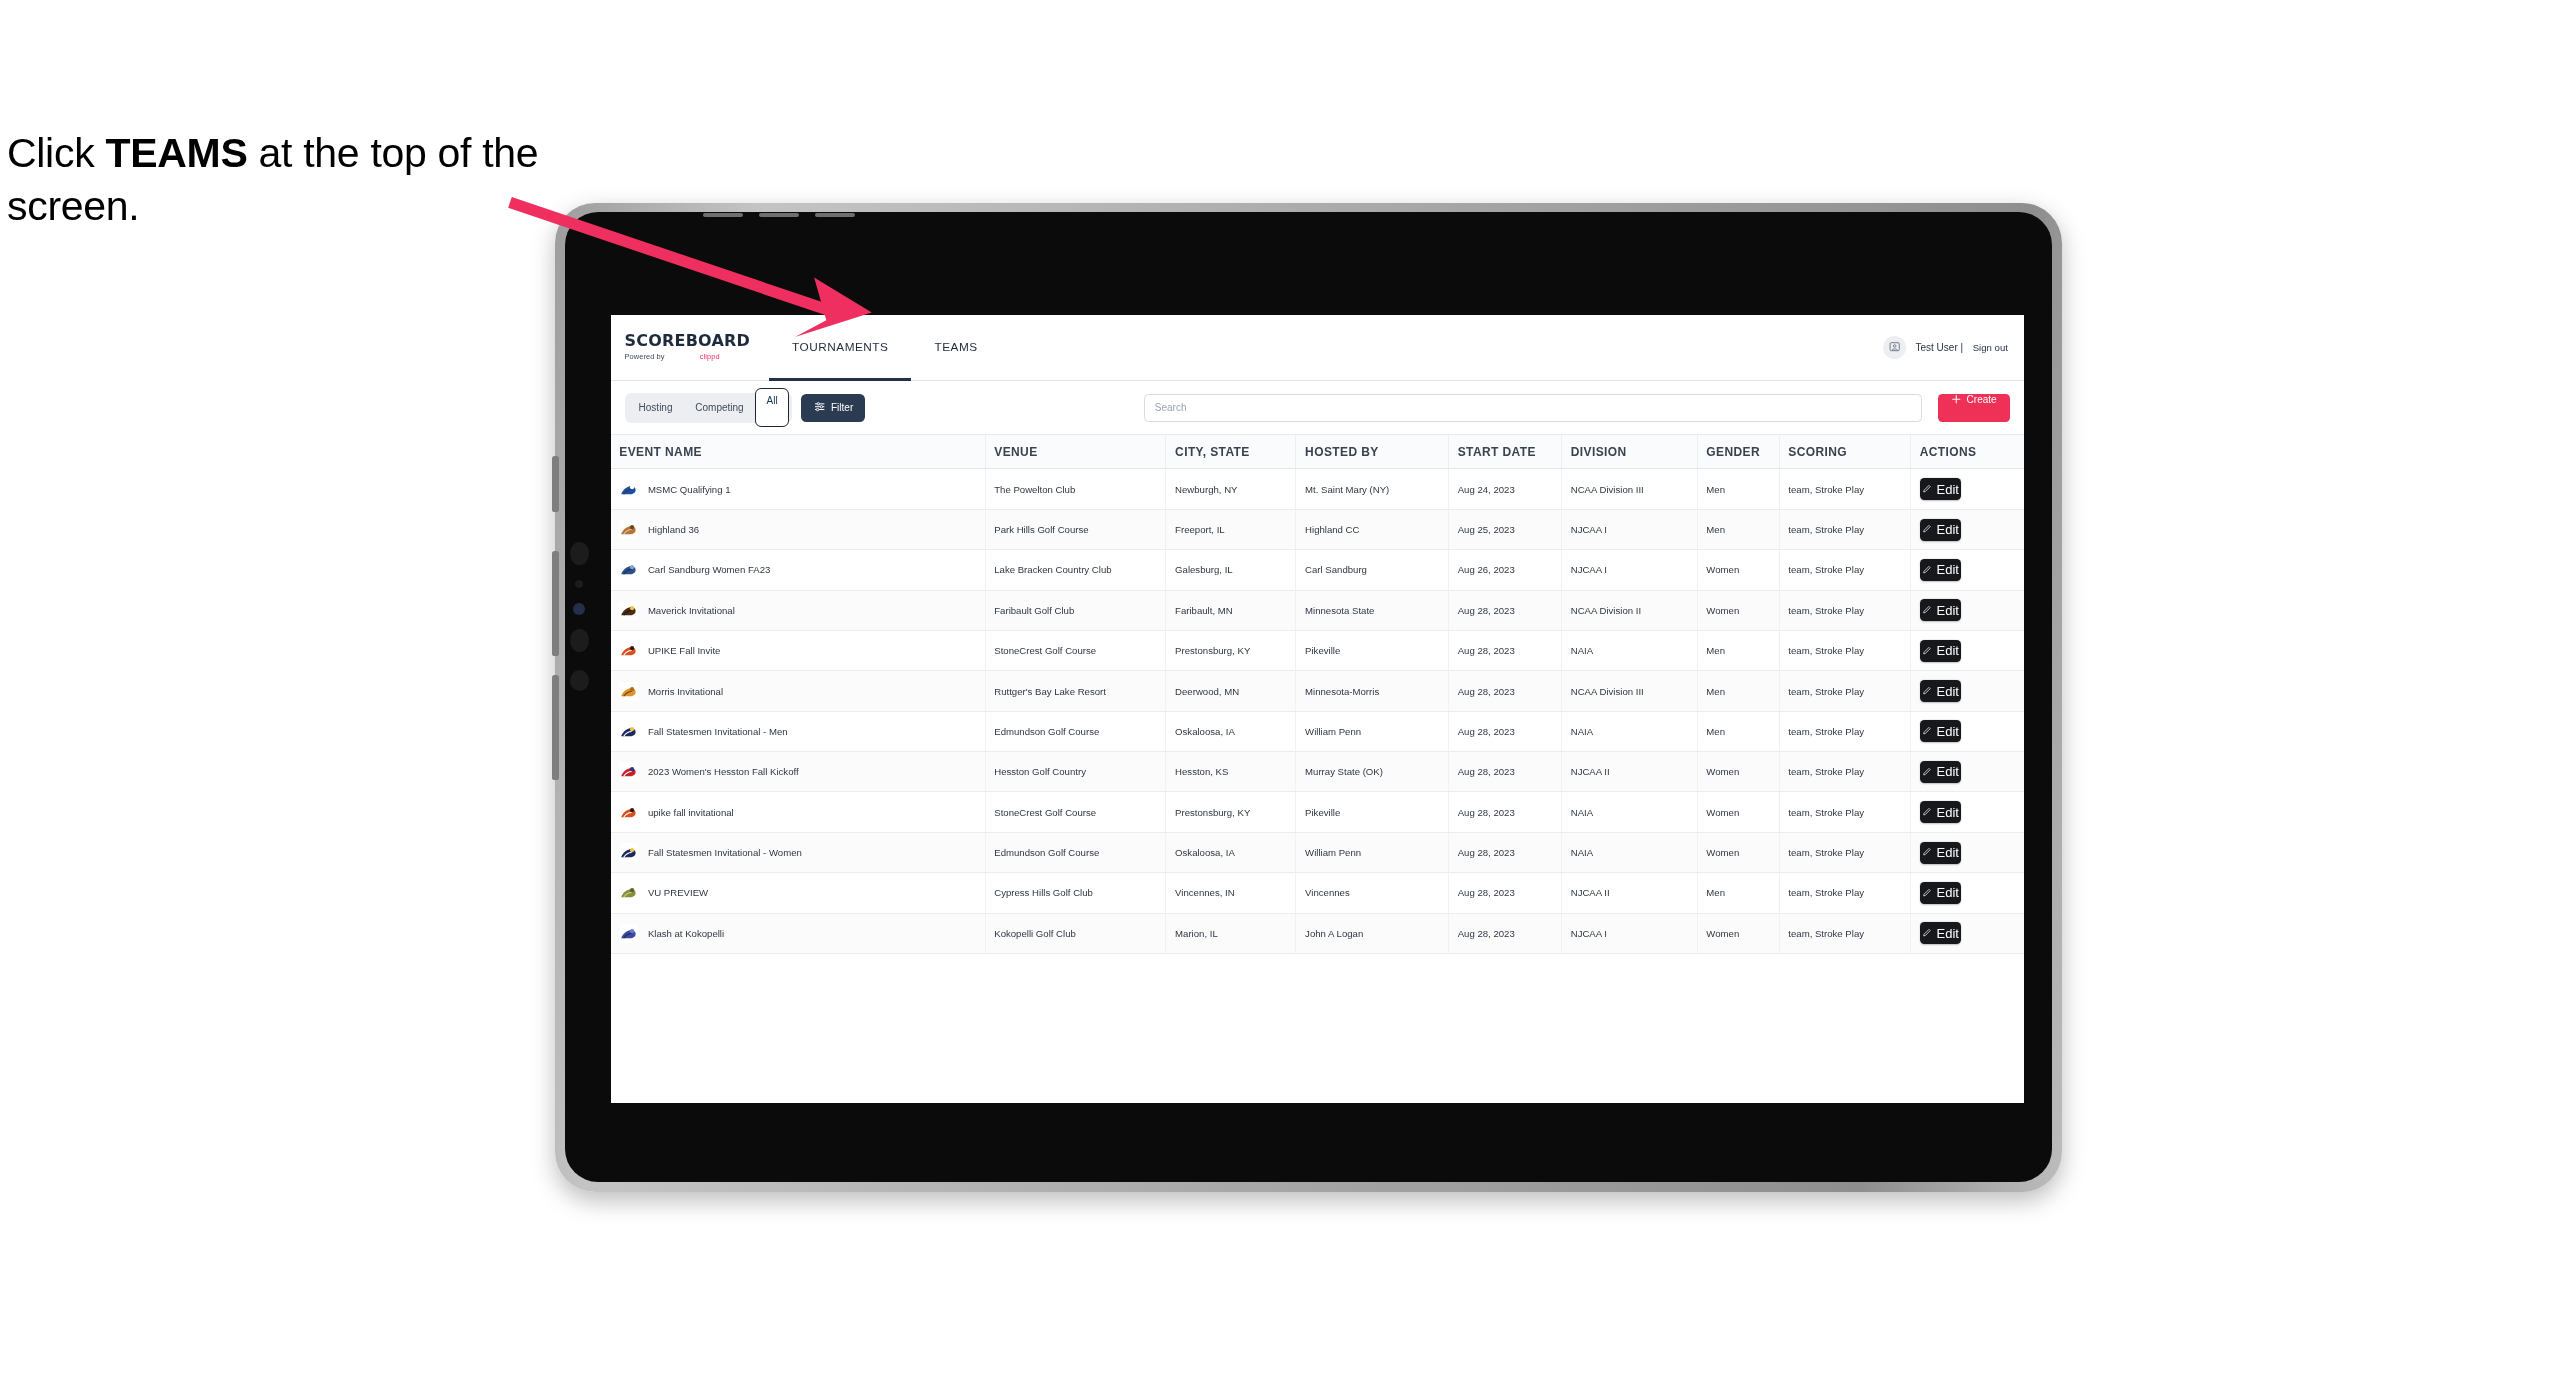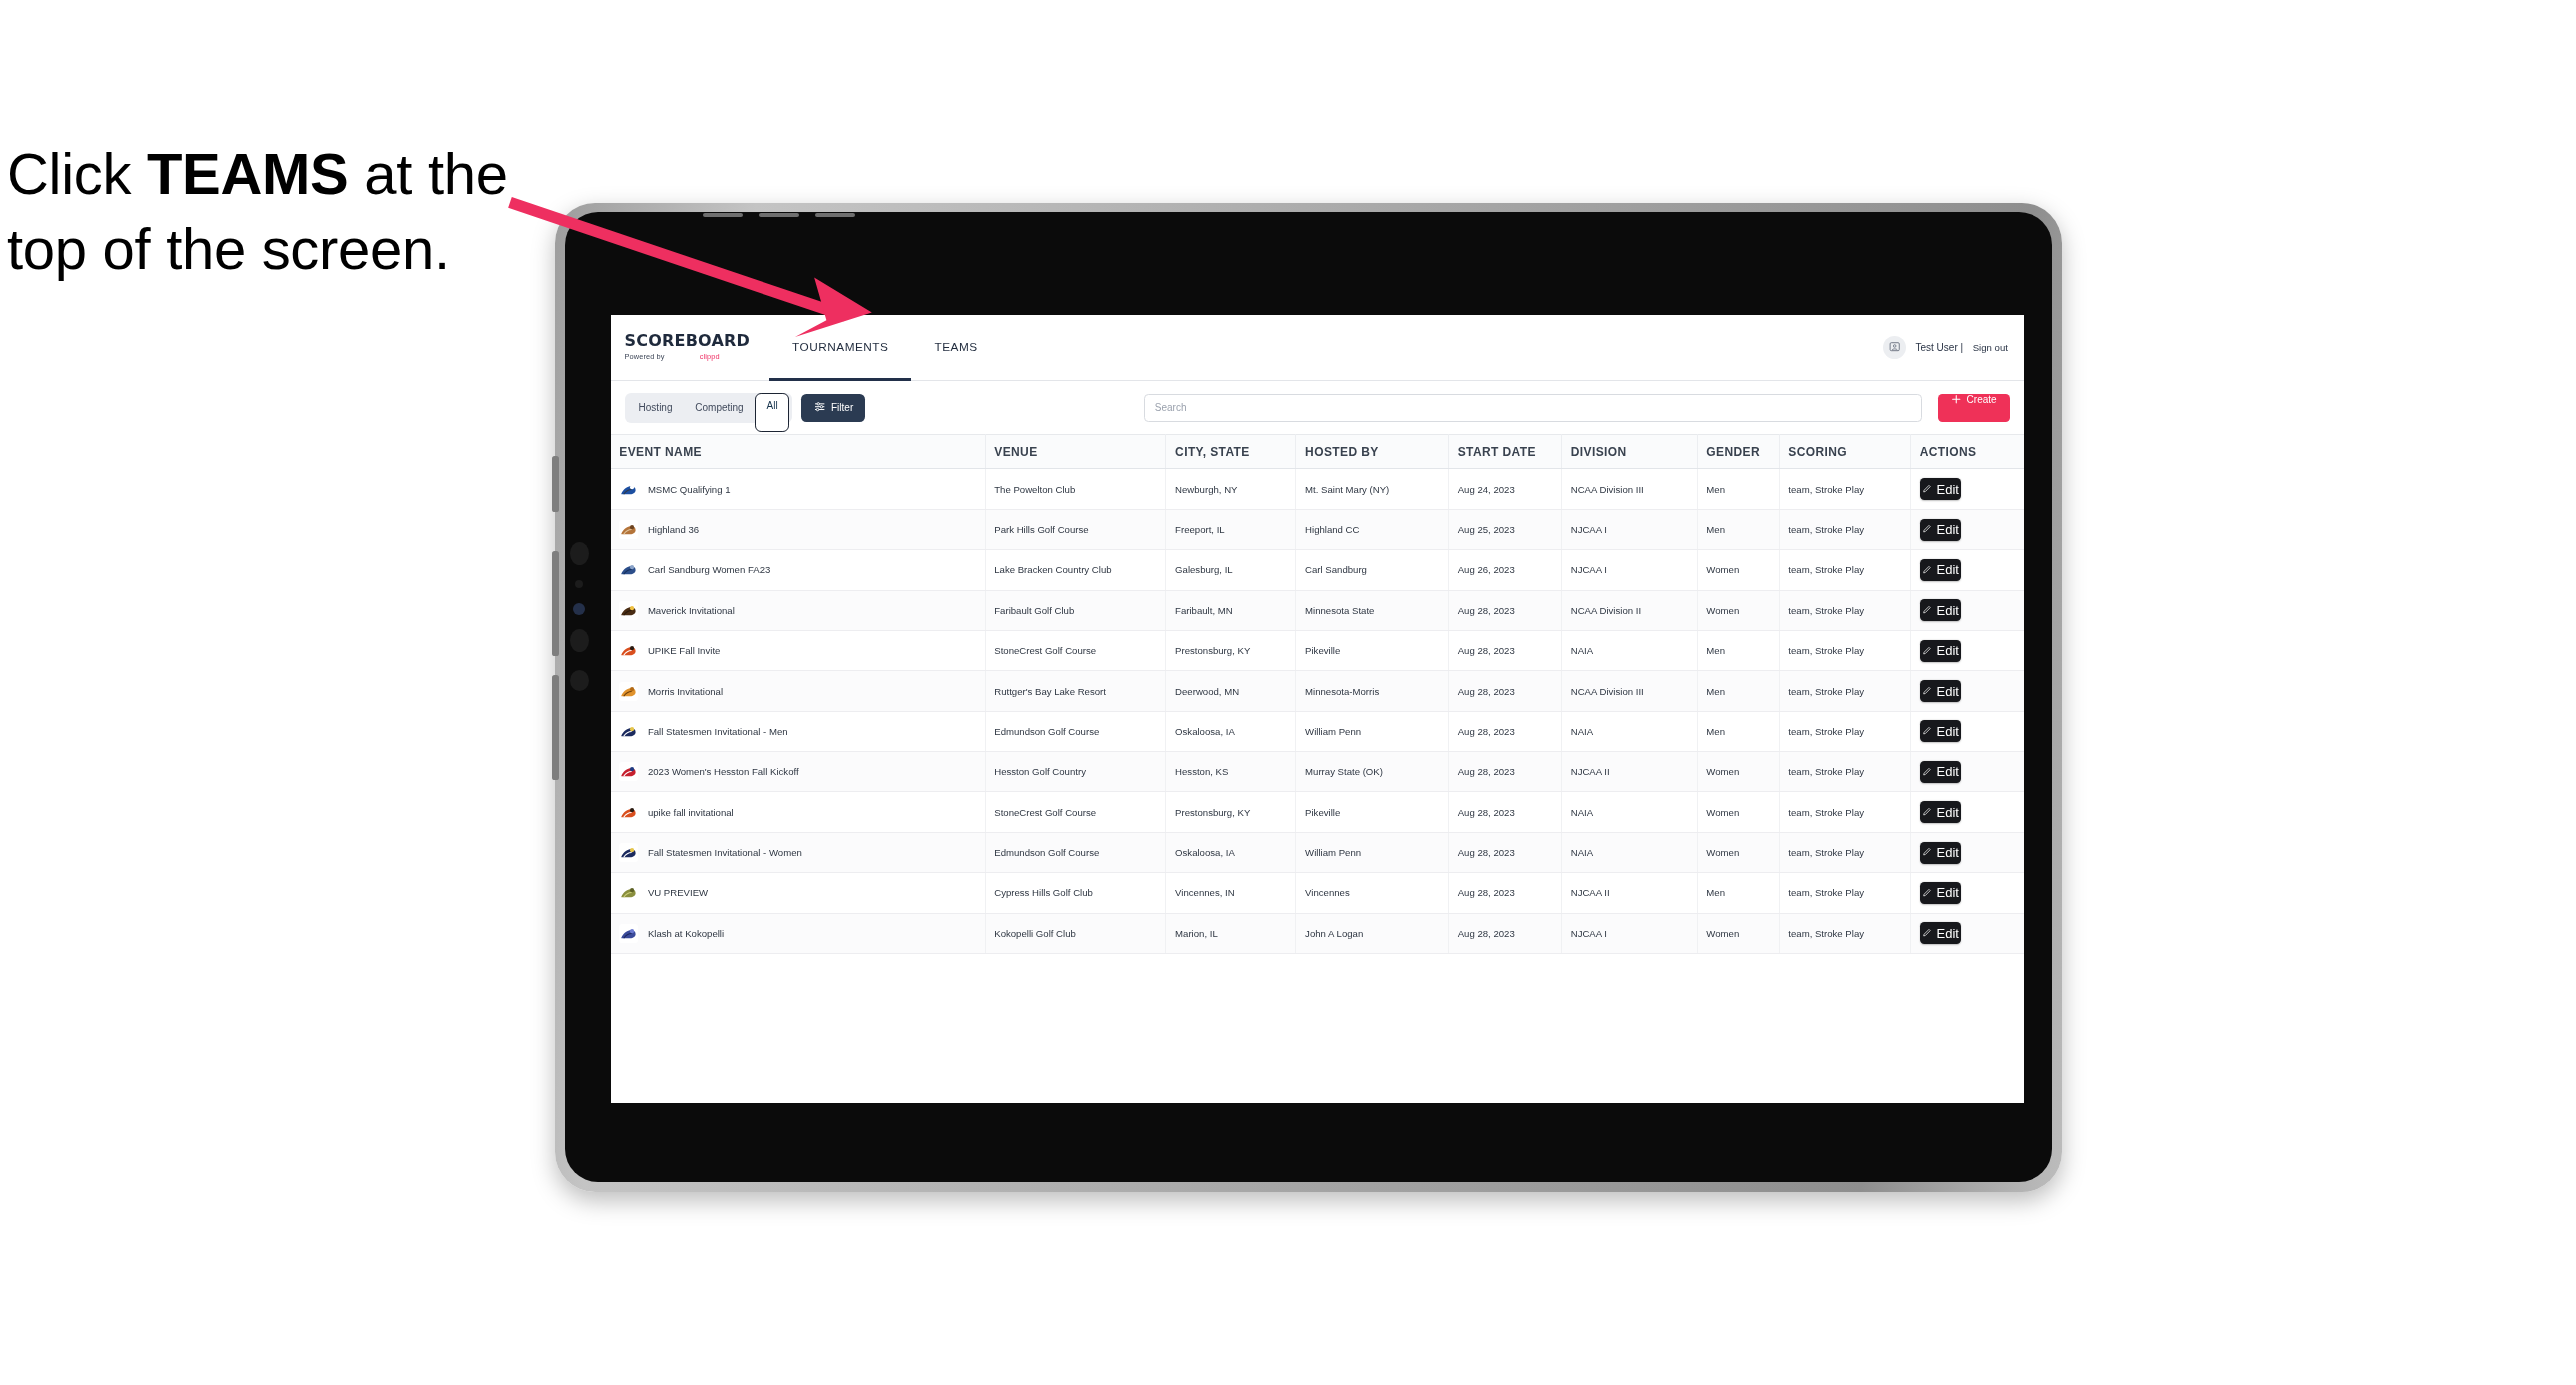--- a/index.html
+++ b/index.html
@@ -16,23 +16,23 @@
     position: relative;
     width: 2576px;
     height: 1386px;
     background: #ffffff;
   }
 
   
   #instruction {
     position: absolute;
     left: 7px;
-    top: 136px;
+    top: 127px;
     width: 559px;
-    font-size: 58px;
+    font-size: 41px;
     line-height: 1.30;
     color: #000000;
     font-weight: 400;
     letter-spacing: -0.3px;
   }
   #instruction b { font-weight: 700; }
 
   
   #arrow-svg {
     position: absolute;
@@ -189,20 +189,21 @@
     padding: 0;
   }
   #toolbar {
     display: flex;
     align-items: center;
     padding: 12.2px 14px 11.4px 14px;
     gap: 0;
   }
   #segmented {
     display: flex;
+    align-items: center;
     background: #eceef2;
     border-radius: 6.1px;
     height: 30px;
     padding: 0 2.6px;
   }
   .seg {
     font-size: 10px;
     color: #414a5c;
     padding: 0 11.4px;
     height: 30px;

